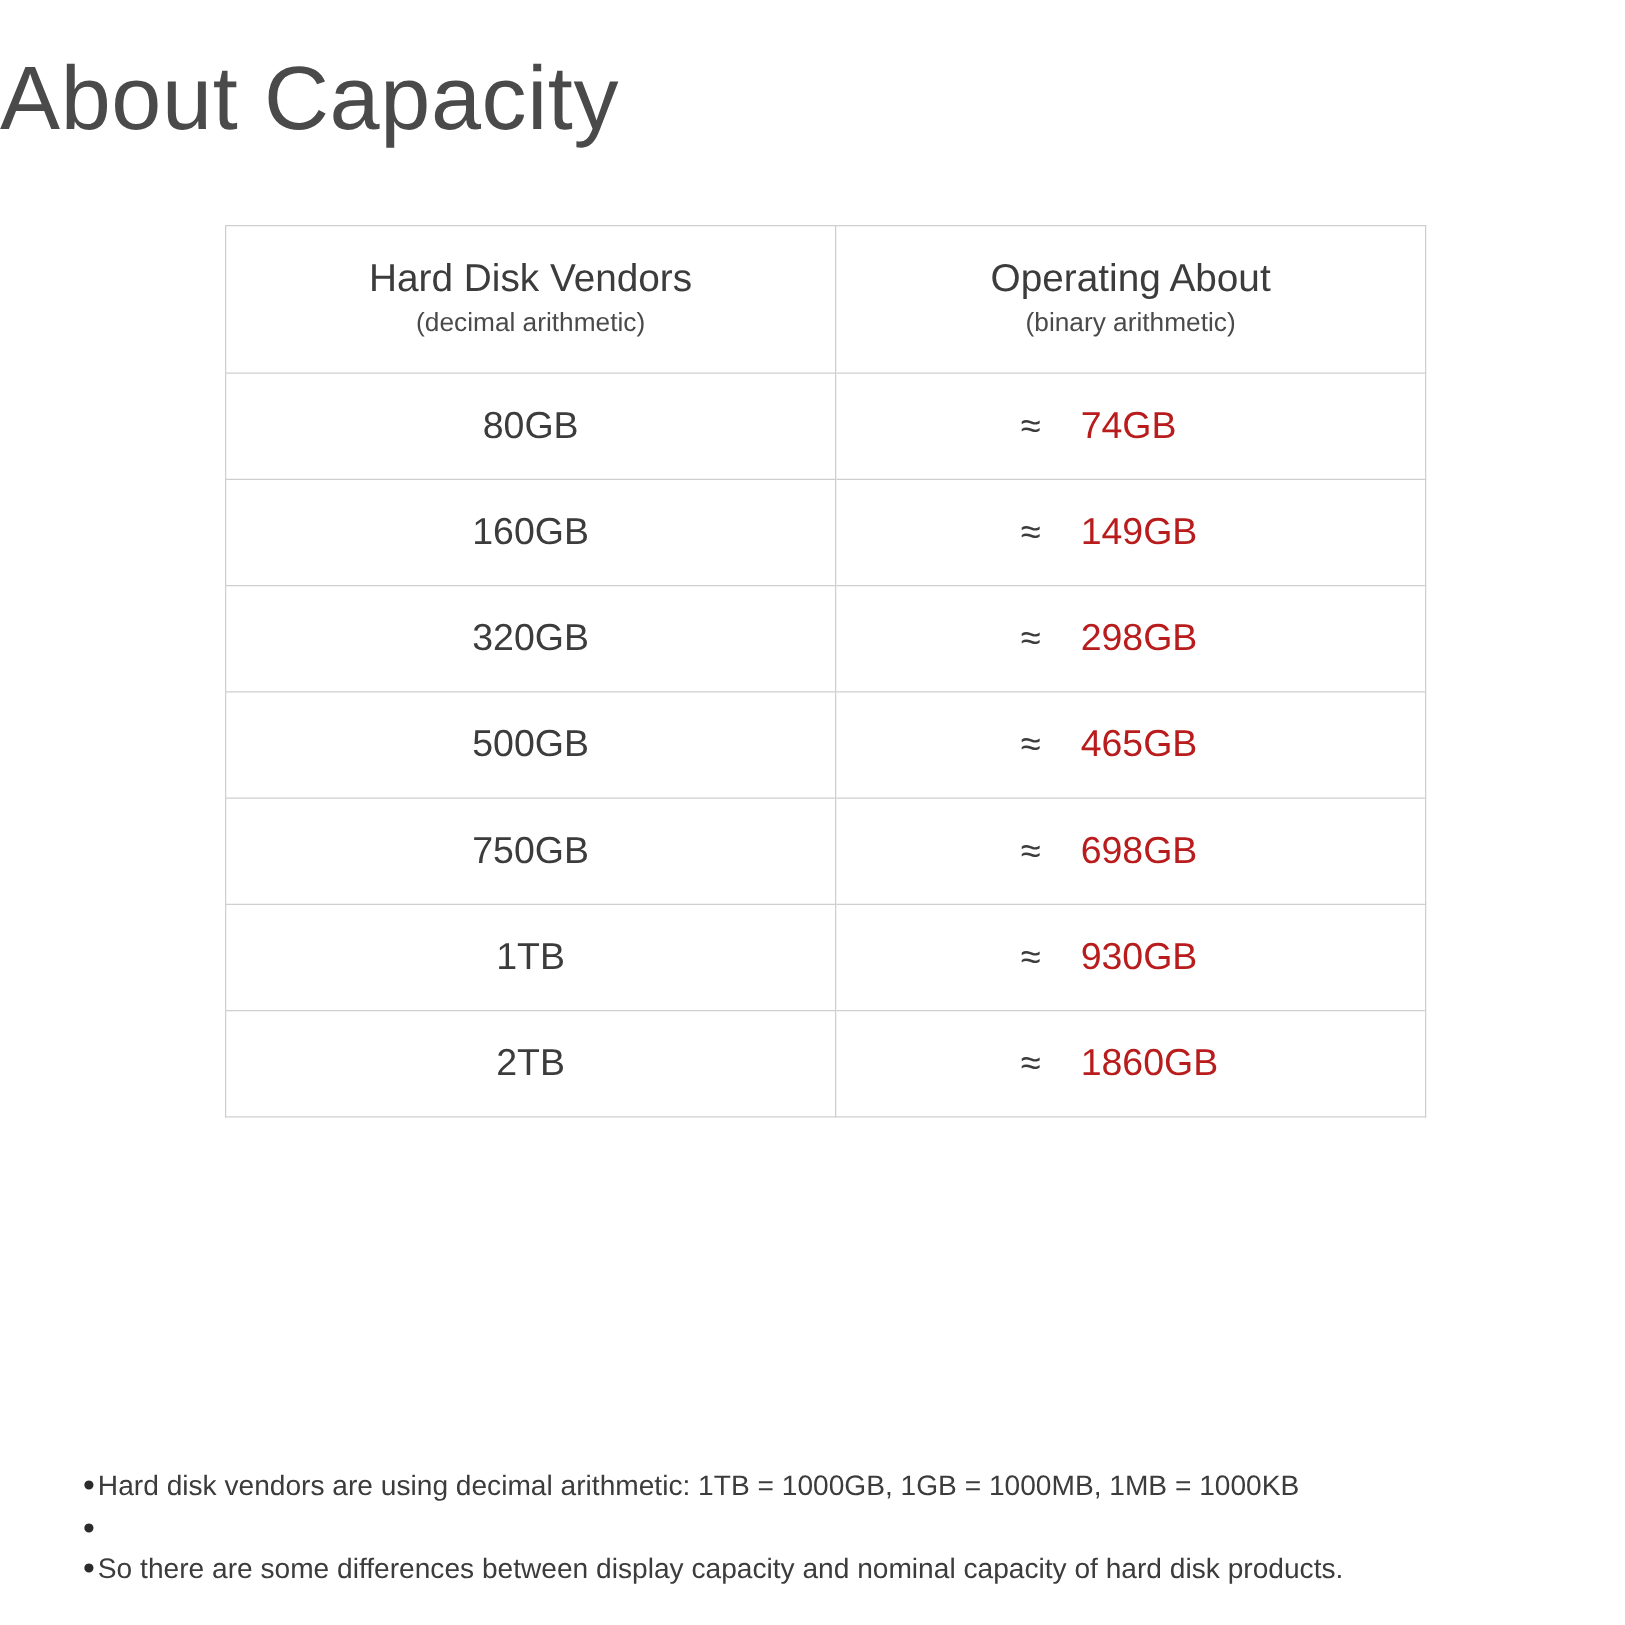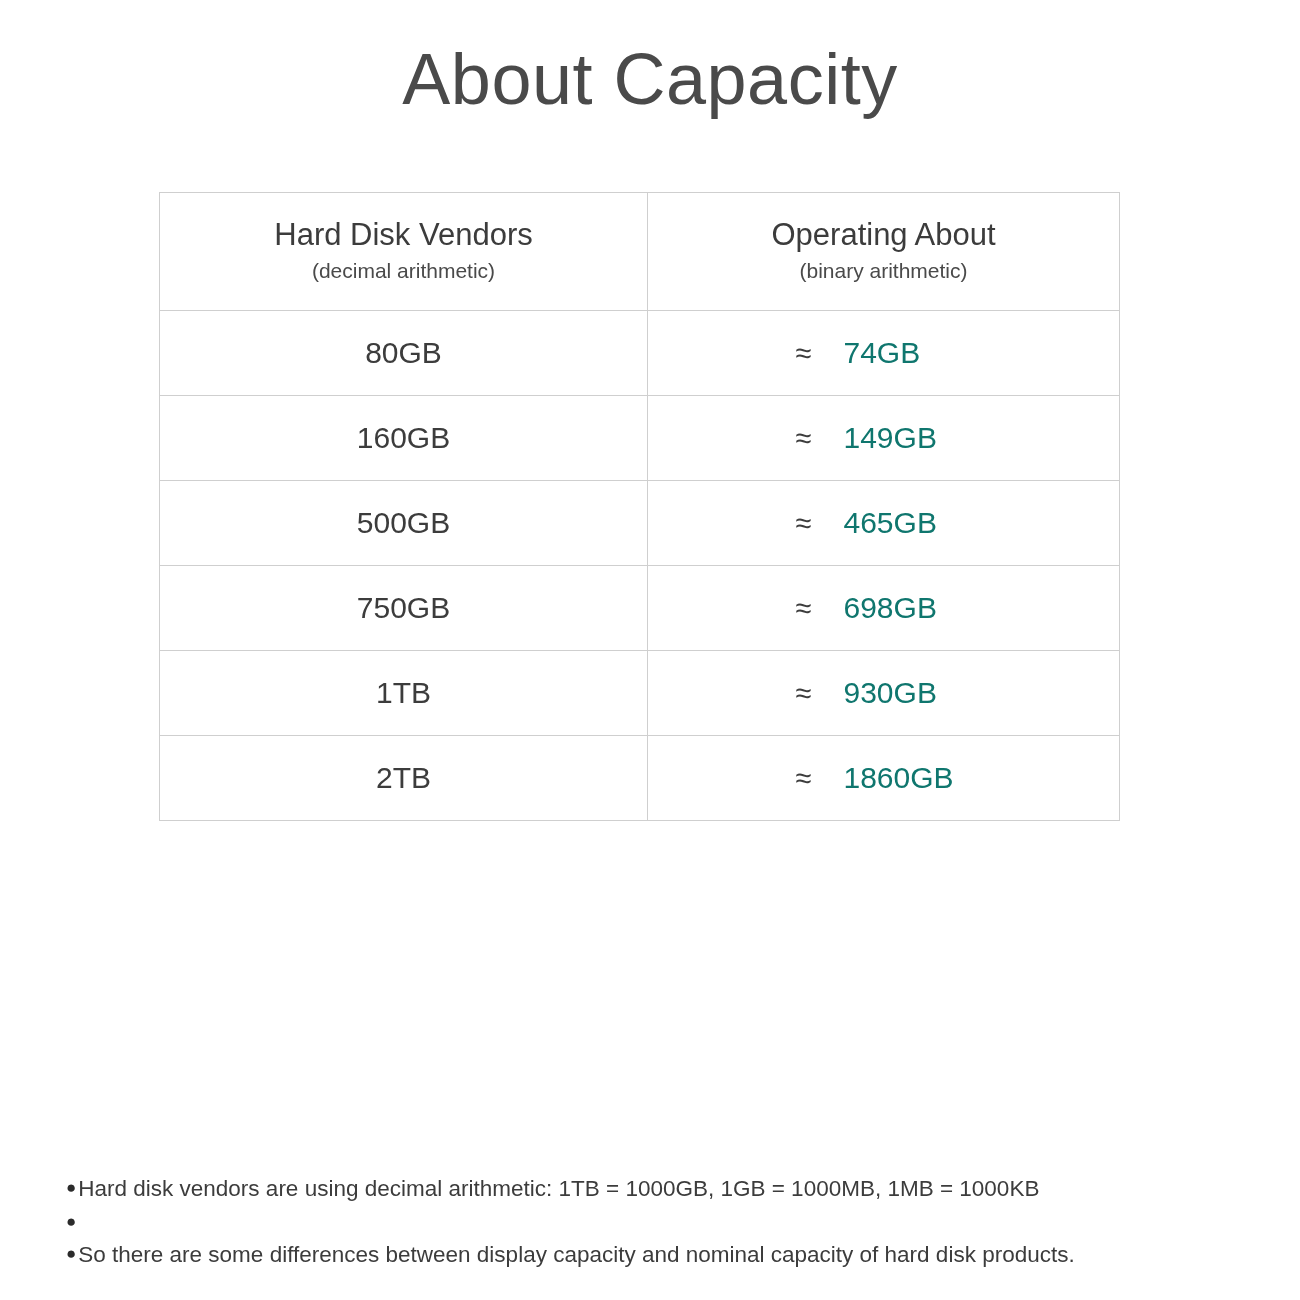--- a/index.html
+++ b/index.html
@@ -14,37 +14,35 @@
     color: #3a3a3a;
     overflow: hidden;
   }
   .page {
     position: relative;
     width: 1300px;
     height: 1300px;
     box-sizing: border-box;
   }
   .title {
-    text-align: center;
     font-size: 72px;
     font-weight: 400;
     color: #4a4a4a;
     letter-spacing: 0.5px;
     margin: 0;
     padding-top: 42px;
     line-height: 1.05;
   }
   .cap-table {
     position: absolute;
-    left: 159px;
+    left: 180px;
     top: 180px;
     width: 958px;
     border-collapse: collapse;
     table-layout: fixed;
-    margin-top: 12px;
   }
   .cap-table td, .cap-table th {
     border: 1px solid #cfcfcf;
     padding: 0;
     text-align: center;
     vertical-align: middle;
   }
   .cap-table th {
     height: 117px;
     font-weight: 400;
@@ -79,21 +77,21 @@
     text-align: right;
     font-size: 29px;
     color: #3c3c3c;
   }
   .approx-val {
     display: inline-block;
     min-width: 170px;
     text-align: left;
     padding-left: 32px;
     font-size: 30px;
-    color: #0f766e;
+    color: #b91c1c;
   }
   .notes {
     position: absolute;
     left: 66px;
     top: 1172px;
     width: 1180px;
   }
   .note {
     display: flex;
     align-items: flex-start;
@@ -139,20 +137,29 @@
             <span class="approx-val">74GB</span>
           </div>
         </td>
       </tr>
       <tr>
         <td>160GB</td>
         <td>
           <div class="approx-cell">
             <span class="approx-sign">≈</span>
             <span class="approx-val">149GB</span>
+          </div>
+        </td>
+      </tr>
+      <tr>
+        <td>320GB</td>
+        <td>
+          <div class="approx-cell">
+            <span class="approx-sign">≈</span>
+            <span class="approx-val">298GB</span>
           </div>
         </td>
       </tr>
       <tr>
         <td>500GB</td>
         <td>
           <div class="approx-cell">
             <span class="approx-sign">≈</span>
             <span class="approx-val">465GB</span>
           </div>

